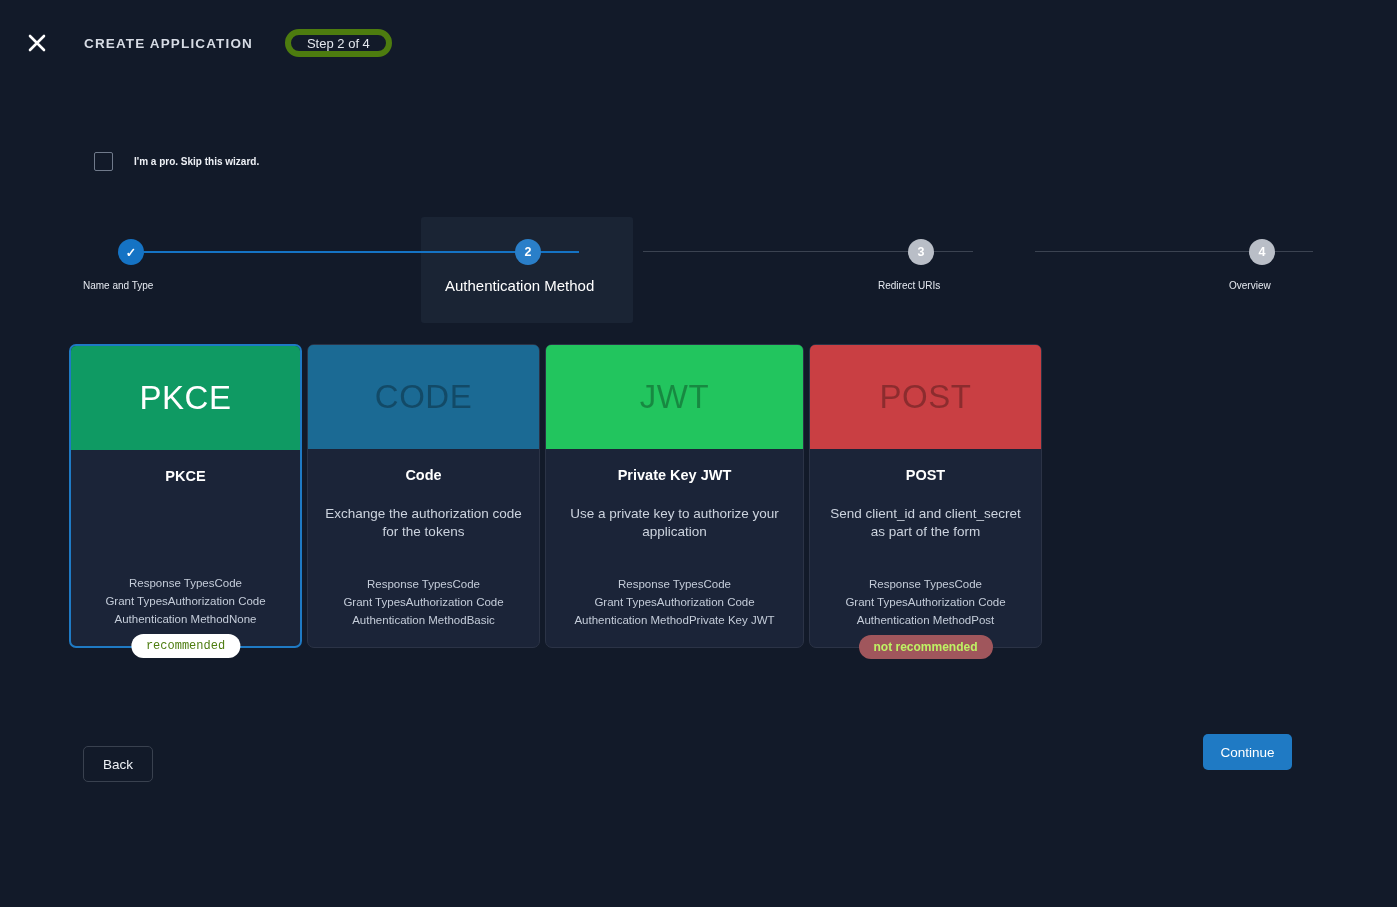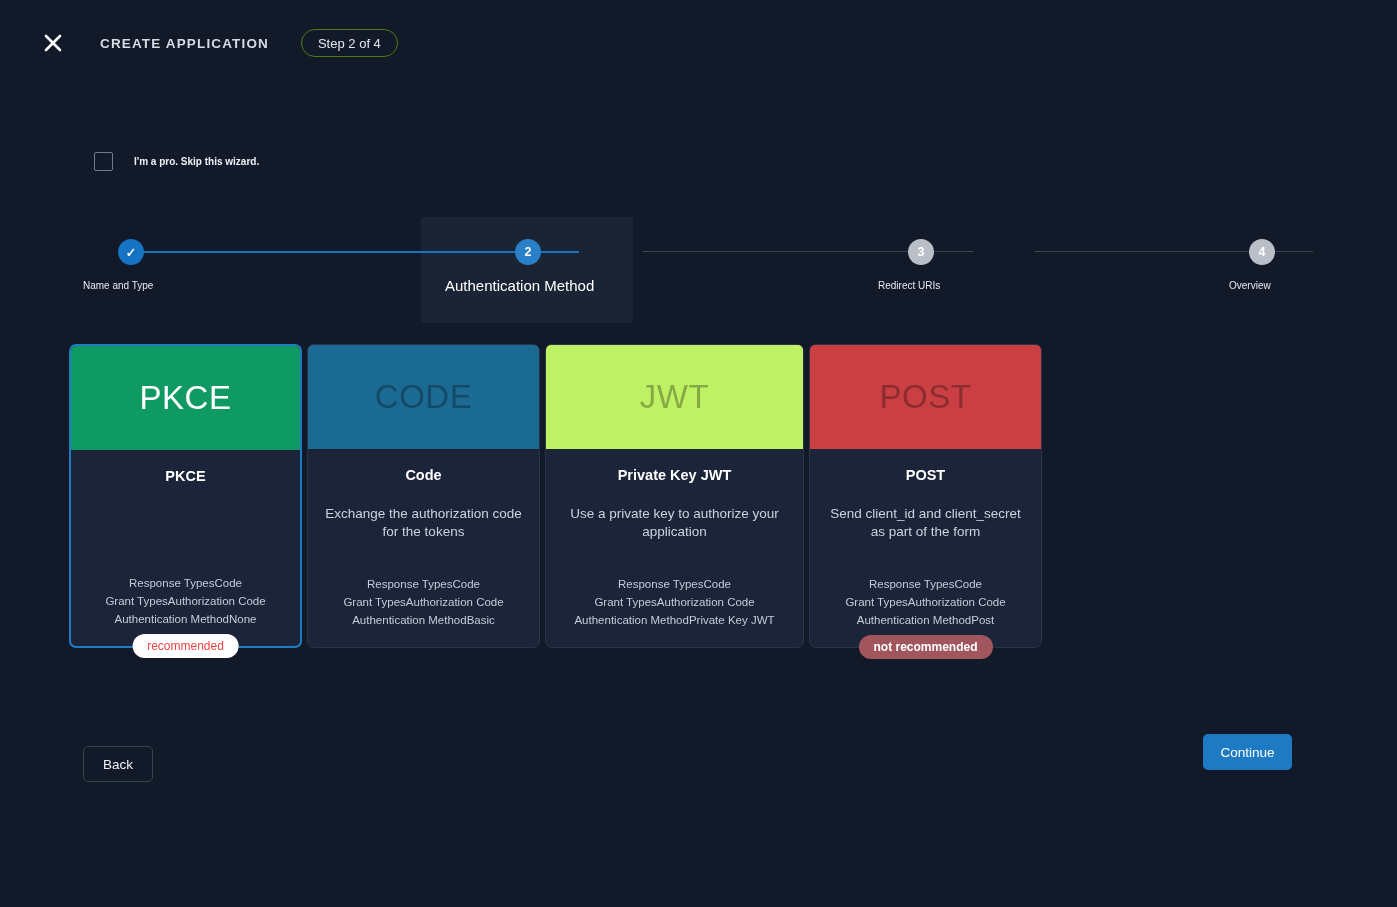--- a/index.html
+++ b/index.html
@@ -21,21 +21,21 @@
   }
 
   
   .topbar {
     position: absolute;
     top: 0; left: 0;
     width: 1397px;
     height: 86px;
     display: flex;
     align-items: center;
-    padding-left: 38px;
+    padding-left: 22px;
   }
   .close-btn {
     width: 30px; height: 30px;
     display: flex; align-items: center; justify-content: center;
     color: #ffffff;
     cursor: pointer;
     background: transparent;
     border: none;
     flex: 0 0 auto;
   }
@@ -48,21 +48,21 @@
     letter-spacing: 1.15px;
     color: #d6dbe4;
     text-transform: uppercase;
     white-space: nowrap;
   }
 
   .step-pill {
     margin-left: 32px;
     height: 28px;
     padding: 0 16px;
-    border: 1px solid #4d7c0f;
+    border: 6px solid #4d7c0f;
     border-radius: 14px;
     display: flex;
     align-items: center;
     font-size: 13px;
     color: #e4e8ee;
     white-space: nowrap;
     cursor: default;
   }
 
   
@@ -236,22 +236,22 @@
     transform: translateX(-50%);
     height: 24px;
     padding: 0 15px;
     border-radius: 12px;
     display: flex;
     align-items: center;
     justify-content: center;
     font-size: 12px;
     white-space: nowrap;
   }
-  .badge.good { background: #ffffff; color: #ef4444; }
-  .badge.bad  { background: #a0565c; color: #ffffff; font-weight: bold; }
+  .badge.good { background: #ffffff; color: #4d7c0f; font-family: Liberation Mono, monospace; }
+  .badge.bad  { background: #a0565c; color: #bef264; font-weight: bold; }
 
   
   .btn-back {
     position: absolute;
     top: 746px;
     left: 83px;
     height: 36px;
     padding: 0 19px;
     border-radius: 5px;
     border: 1px solid #39414f;
@@ -365,21 +365,21 @@
           <span class="v">Authorization Code</span>
         </div>
         <div class="kv">
           <span class="k">Authentication Method</span>
           <span class="v">Basic</span>
         </div>
       </div>
     </div>
 
     <div class="card wide">
-      <div class="card-head dim" style="background:#bef264;">
+      <div class="card-head dim" style="background:#22c55e;">
         <span>JWT</span>
       </div>
       <div class="card-body">
         <div class="card-title">Private Key JWT</div>
         <div class="card-desc">Use a private key to authorize your application</div>
         <div class="spacer"></div>
         <div class="kv">
           <span class="k">Response Types</span>
           <span class="v">Code</span>
         </div>

